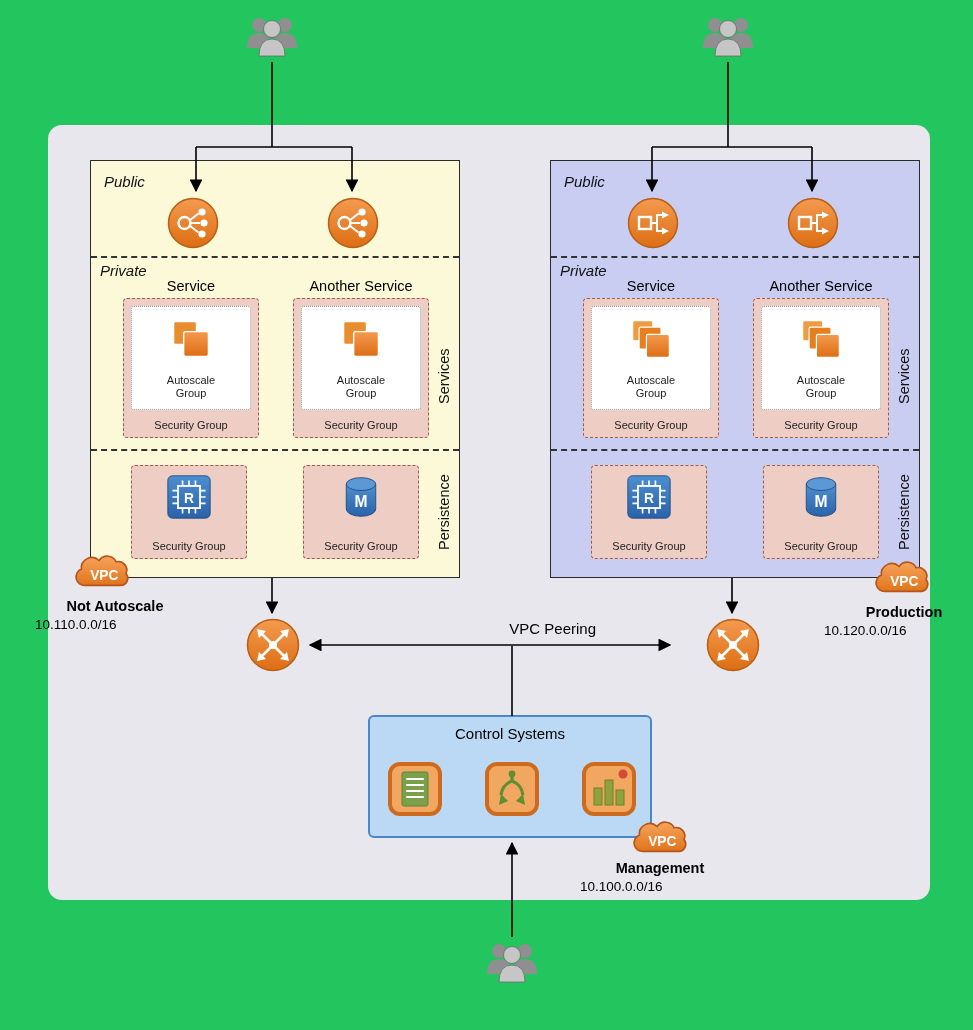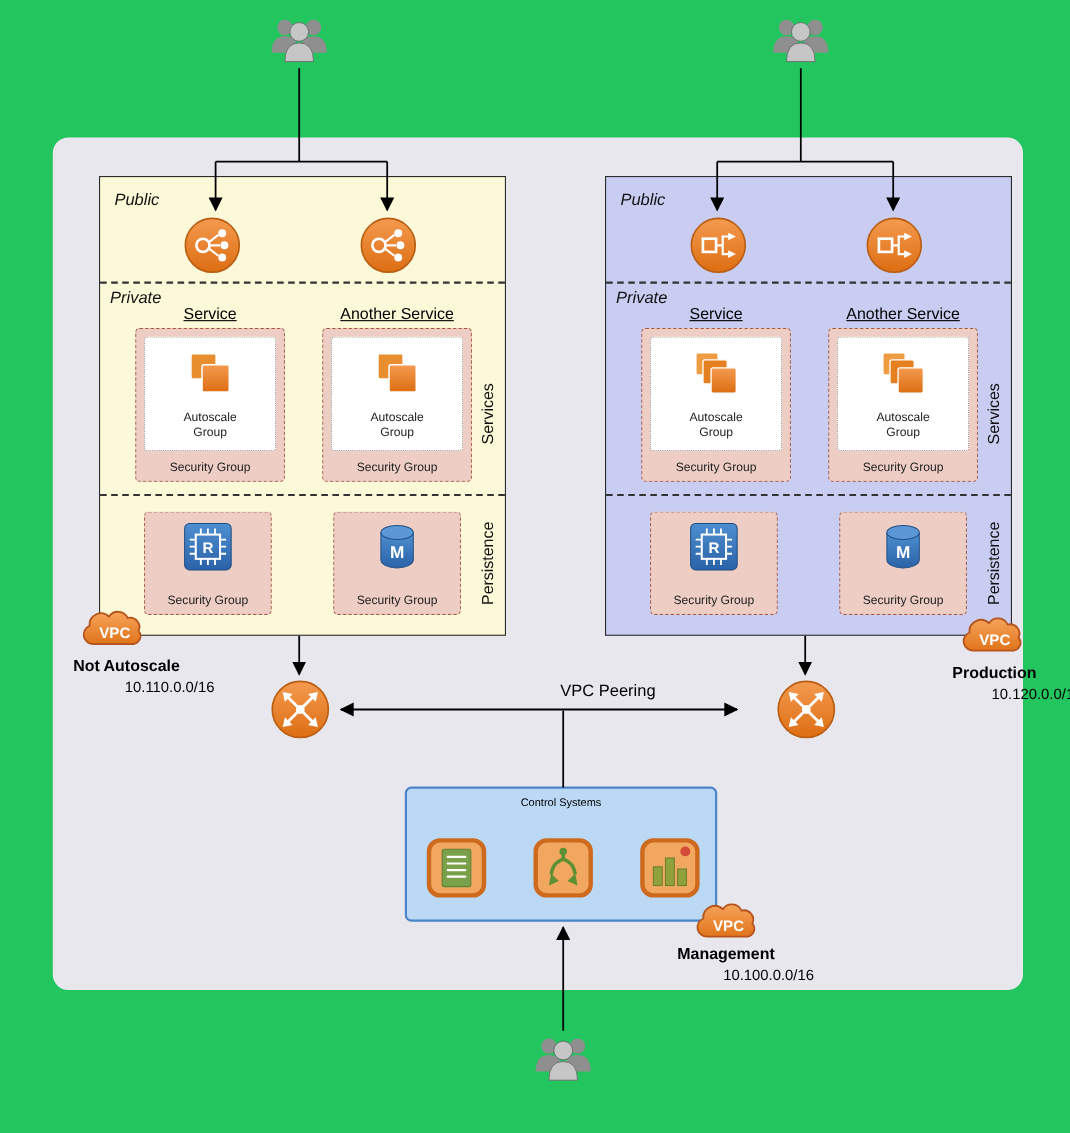--- a/index.html
+++ b/index.html
@@ -6,38 +6,38 @@
   body{background:#000;font-family:"Liberation Sans",sans-serif;}
   .canvas{position:relative;width:973px;height:1030px;background:#22c55e;overflow:hidden;}
   .aws-box{position:absolute;left:48px;top:125px;width:882px;height:775px;background:#E9E7EE;border-radius:14px;}
   .connectors{position:absolute;left:0;top:0;width:973px;height:1030px;pointer-events:none;z-index:5;}
   .vpc{position:absolute;top:160px;width:370px;height:418px;border:1px solid #2b2b2b;z-index:2;}
   .vpc-left{left:90px;background:#FBF9D8;}
   .vpc-right{left:550px;background:#C9CDF2;}
   .zone-label{position:absolute;font-style:italic;font-size:15px;color:#111;}
   .sep{position:absolute;left:0;right:0;border-top:2px dashed #333;}
   .lb{position:absolute;width:52px;height:52px;}
-  .svc-title{position:absolute;font-size:14.5px;text-align:center;color:#000;width:136px;text-decoration:underline;}
+  .svc-title{position:absolute;font-size:14.5px;text-align:center;color:#000;width:136px;}
   .sg{position:absolute;background:#EDCDC4;border:1.6px dashed #A25B49;border-radius:4px;}
   .sg-svc{width:136px;height:140px;}
   .sg-pers{width:116px;height:94px;}
   .sg-label{position:absolute;left:0;right:0;bottom:6px;text-align:center;font-size:11px;color:#222;}
   .asg-inner{position:absolute;left:7px;top:7px;width:120px;height:104px;background:#fff;border:1.5px dotted #999;border-radius:3px;display:flex;flex-direction:column;align-items:center;justify-content:center;gap:13px;}
   .asg-label{font-size:11px;text-align:center;line-height:1.15;color:#222;width:72px;}
   .vlabel{position:absolute;writing-mode:vertical-rl;transform:rotate(180deg);text-align:center;font-size:14.5px;color:#111;width:20px;}
   .pers-icon{position:absolute;left:50%;top:8px;transform:translateX(-50%);}
   .peer-icon{position:absolute;width:54px;height:54px;z-index:3;}
   .peer-label{position:absolute;left:436px;top:620px;width:160px;text-align:right;font-size:15px;color:#000;z-index:3;}
   .control{position:absolute;left:368px;top:715px;width:284px;height:123px;background:#BBD8F4;border:2px solid #4A86C8;border-radius:6px;z-index:2;}
-  .control-title{position:absolute;top:8px;left:0;right:0;text-align:center;font-size:10px;color:#000;}
+  .control-title{position:absolute;top:8px;left:0;right:0;text-align:center;font-size:15px;color:#000;}
   .cicon{position:absolute;top:44px;width:56px;height:56px;}
   .users{position:absolute;width:52px;height:50px;z-index:6;}
   .badge{position:absolute;z-index:6;}
   .badge-name{position:absolute;text-align:center;font-weight:bold;font-size:14.5px;color:#000;width:160px;z-index:6;}
-  .badge-cidr{position:absolute;text-align:right;font-size:13.5px;color:#000;width:160px;z-index:6;}
+  .badge-cidr{position:absolute;text-align:left;font-size:13.5px;color:#000;width:160px;z-index:6;}
   .aws-logo{position:absolute;left:26px;top:848px;width:112px;height:72px;z-index:6;}
 </style>
 </head>
 <body>
 
 <div class="canvas">
 
   <svg width="0" height="0" style="position:absolute" aria-hidden="true">
     <defs>
       <linearGradient id="gOrange" x1="0" y1="0" x2="0" y2="1">

